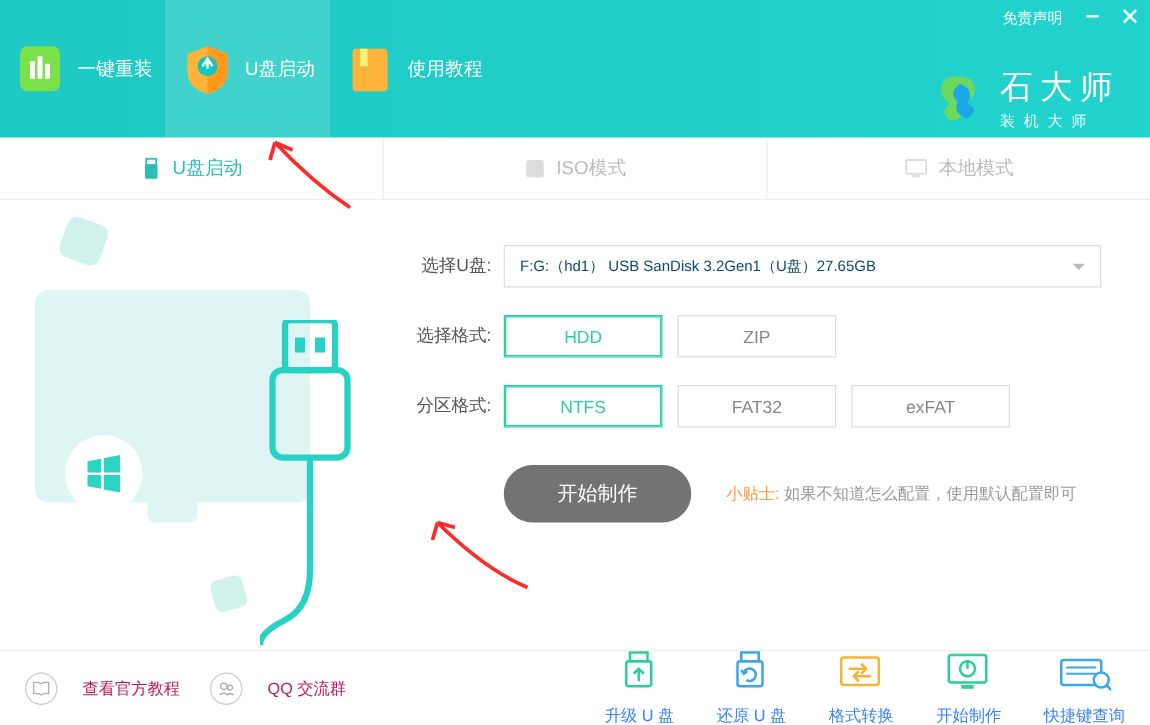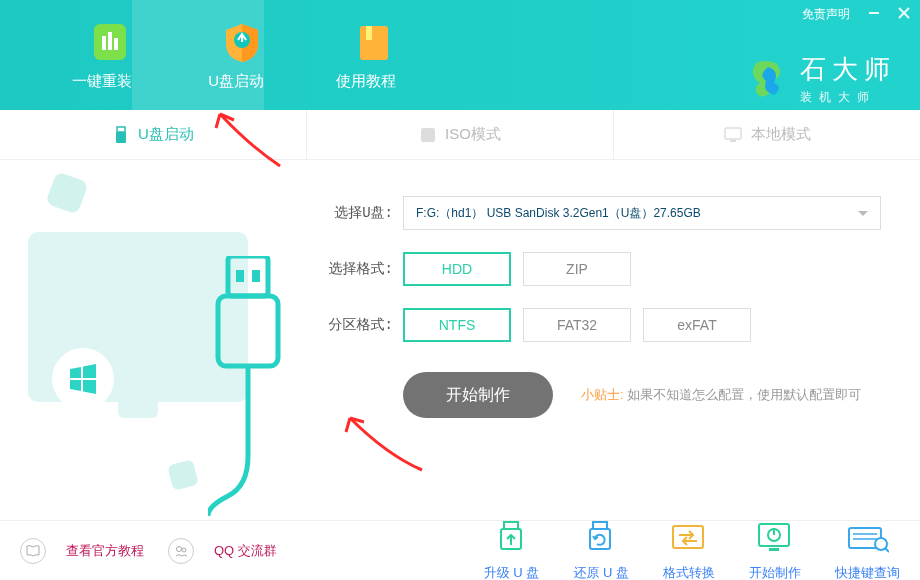--- a/index.html
+++ b/index.html
@@ -1,19 +1,19 @@
 <!DOCTYPE html>
 <html><head>
 <meta charset="utf-8">
 <style>
 * { margin: 0; padding: 0; box-sizing: border-box; font-family: "Microsoft YaHei", sans-serif; }
 body { width: 920px; height: 580px; background: #fff; overflow: hidden; position: relative; }
 
 .header { height: 110px; background: linear-gradient(to right, #1ec9c3, #22d3cd); display: flex; align-items: center; position: relative; }
-.nav-item { width: 132px; height: 110px; display: flex; flex-direction: column; align-items: flex-end; justify-content: center; color: #fff; cursor: pointer; gap: 8px; }
+.nav-item { width: 132px; height: 110px; display: flex; flex-direction: row; align-items: center; justify-content: center; color: #fff; cursor: pointer; gap: 8px; }
 .nav-item.active { background: rgba(255,255,255,0.15); }
 .nav-icon { width: 44px; height: 44px; display: flex; align-items: center; justify-content: center; }
 .nav-label { font-size: 15px; }
 
 .top-right { position: absolute; top: 6px; right: 10px; display: flex; align-items: center; gap: 18px; color: #fff; font-size: 12px; }
 .win-btn { cursor: pointer; opacity: 0.9; }
 
 .brand { position: absolute; right: 24px; top: 52px; display: flex; align-items: center; gap: 10px; color: #fff; }
 .brand-text { display: flex; flex-direction: column; }
 .brand-title { font-size: 26px; letter-spacing: 6px; font-weight: 500; }
@@ -28,24 +28,24 @@
 .illustration { width: 305px; position: relative; }
 .monitor { position: absolute; left: 28px; top: 72px; width: 220px; height: 170px; background: #def5f3; border-radius: 10px; }
 .monitor::after { content: ''; position: absolute; left: 90px; bottom: -16px; width: 40px; height: 16px; background: #def5f3; border-radius: 0 0 6px 6px; }
 .win-circle { position: absolute; left: 52px; top: 188px; width: 62px; height: 62px; background: #fff; border-radius: 50%; display: flex; align-items: center; justify-content: center; z-index: 3; }
 .usb-plug { position: absolute; left: 208px; top: 96px; z-index: 2; }
 .dec1 { position: absolute; left: 50px; top: 16px; width: 34px; height: 34px; background: #d2f2ee; border-radius: 8px; transform: rotate(20deg); }
 .dec2 { position: absolute; left: 170px; top: 302px; width: 26px; height: 26px; background: #d2f2ee; border-radius: 6px; transform: rotate(-15deg); }
 
 .form { flex: 1; padding: 36px 30px 0 10px; }
 .row { display: flex; align-items: center; margin-bottom: 22px; }
-.row-label { width: 78px; font-size: 14px; color: #555; text-align: right; margin-right: 10px; font-family: Liberation Mono, monospace; }
+.row-label { width: 78px; font-size: 14px; color: #555; text-align: right; margin-right: 10px; }
 .select { flex: 1; max-width: 478px; height: 34px; border: 1px solid #ddd; display: flex; align-items: center; padding: 0 12px; font-size: 12px; color: #0c4a6e; position: relative; cursor: pointer; font-family: "SimSun", monospace; }
 .select::after { content: ''; position: absolute; right: 12px; top: 14px; border: 5px solid transparent; border-top-color: #bbb; }
-.opt { width: 108px; height: 34px; border: 1px solid #ddd; display: flex; align-items: center; justify-content: center; font-size: 14px; color: #888; margin-right: 12px; cursor: pointer; }
+.opt { width: 127px; height: 34px; border: 1px solid #ddd; display: flex; align-items: center; justify-content: center; font-size: 14px; color: #888; margin-right: 12px; cursor: pointer; }
 .opt.sel { border-color: #28d0a8; color: #28d0a8; box-shadow: 0 0 0 1px #28d0a8 inset; }
 
 .start-btn { width: 150px; height: 46px; background: #737373; color: #fff; border-radius: 23px; display: flex; align-items: center; justify-content: center; font-size: 16px; cursor: pointer; margin-left: 88px; }
 .tip { margin-left: 28px; font-size: 13px; color: #999; }
 .tip-label { color: #ff9c3f; }
 
 .footer { height: 60px; border-top: 1px solid #eee; display: flex; align-items: center; padding: 0 20px; }
 .foot-link { display: flex; align-items: center; gap: 20px; font-size: 13px; color: #be185d; margin-right: 24px; cursor: pointer; }
 .foot-circle { width: 26px; height: 26px; border: 1.5px solid #ccc; border-radius: 50%; display: flex; align-items: center; justify-content: center; }
 .tools { margin-left: auto; display: flex; gap: 34px; }

